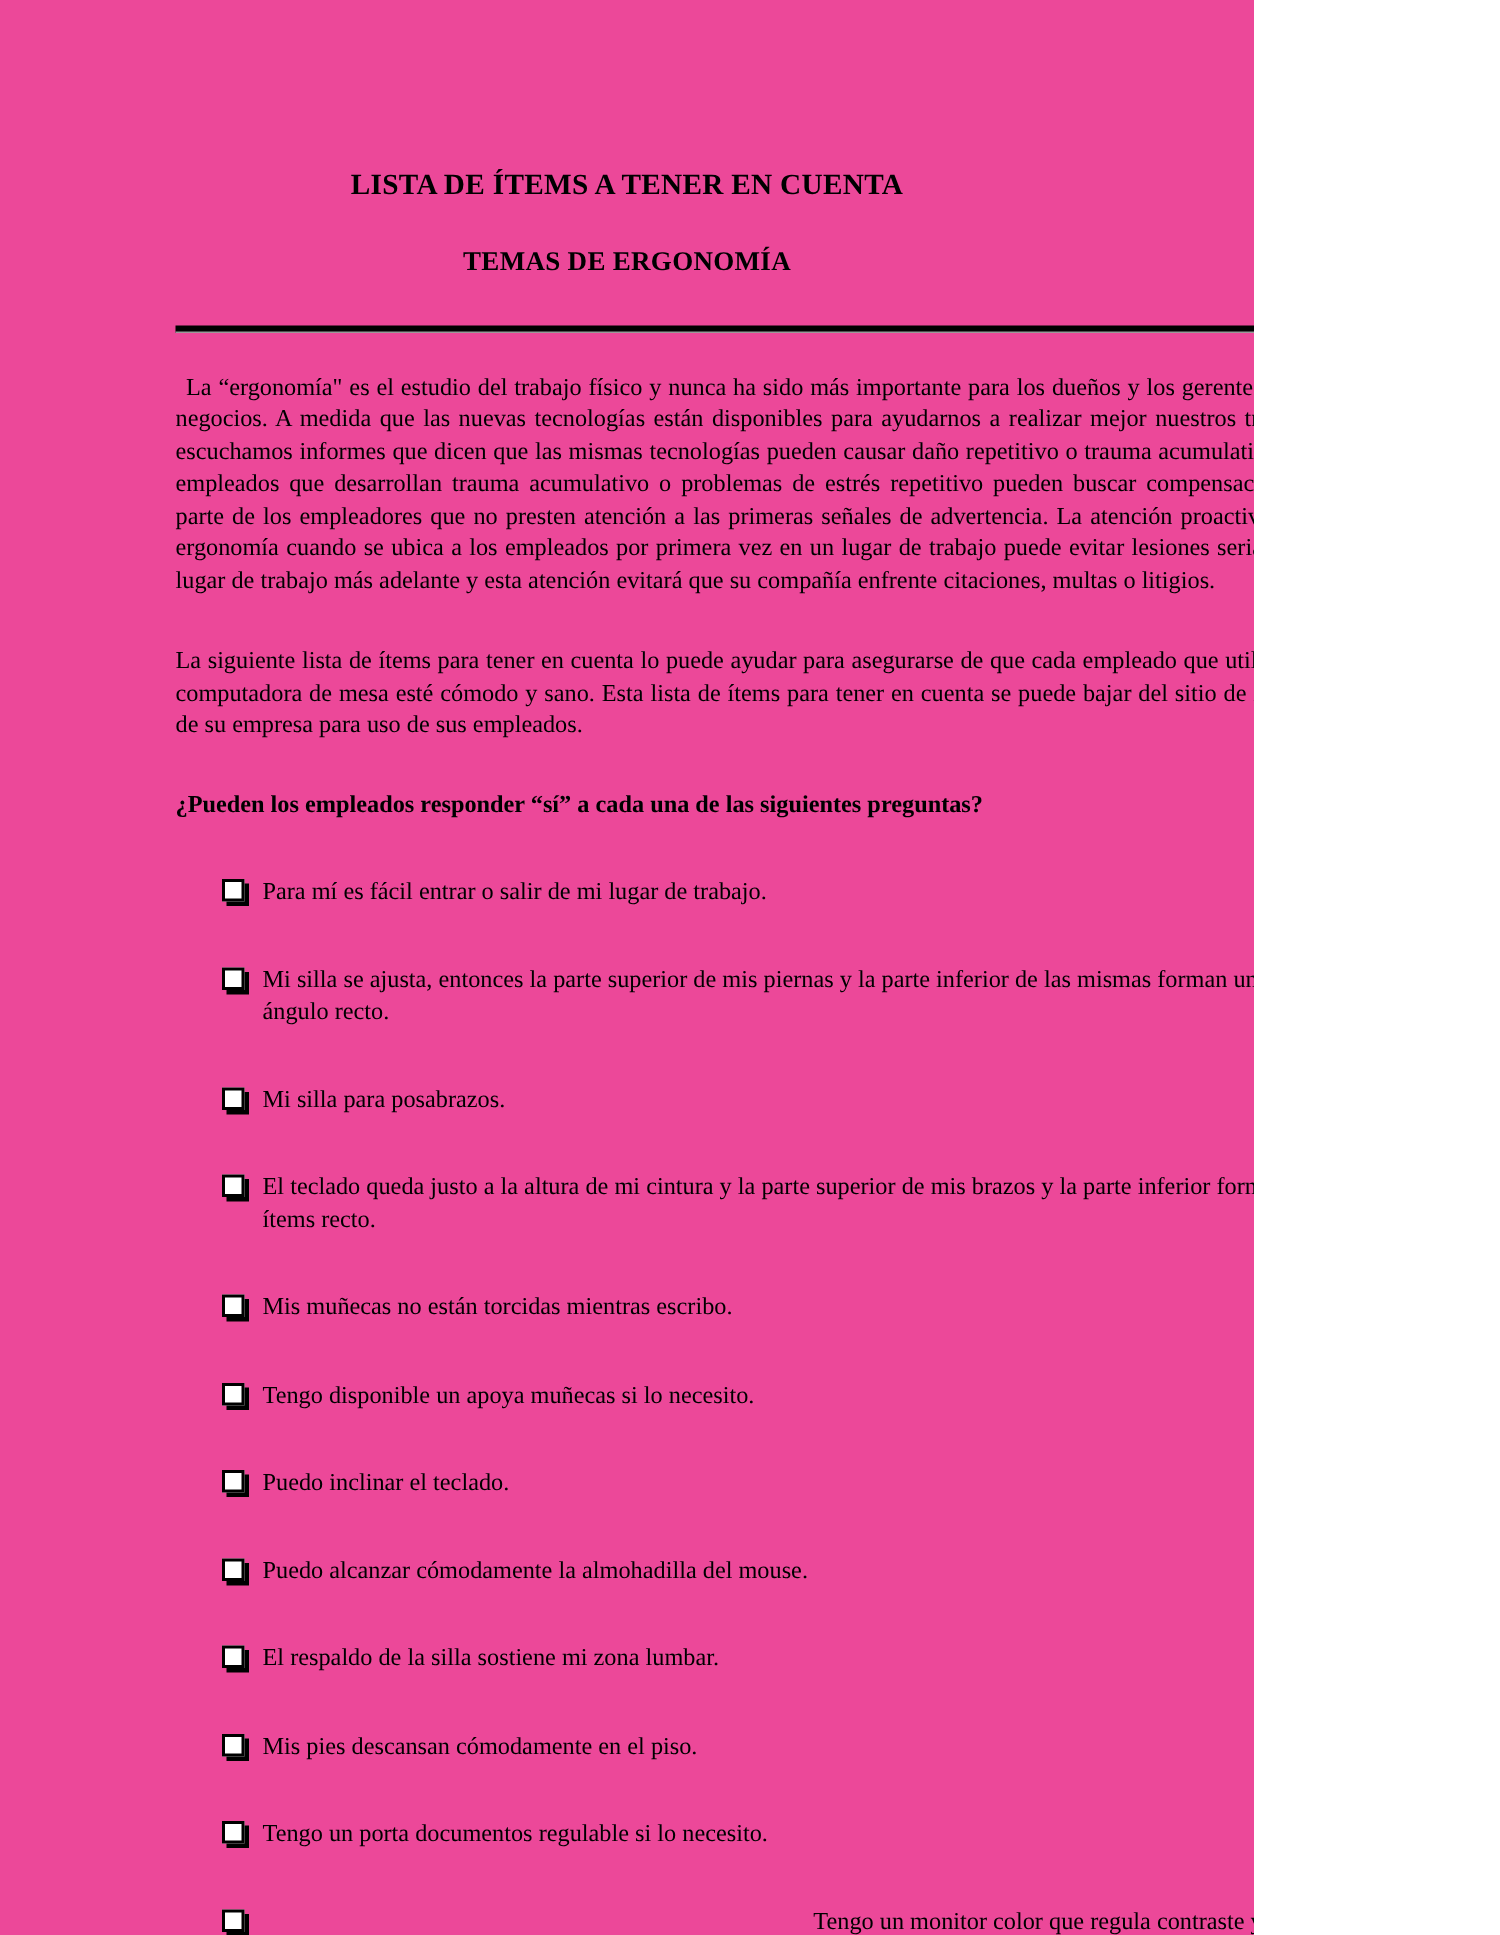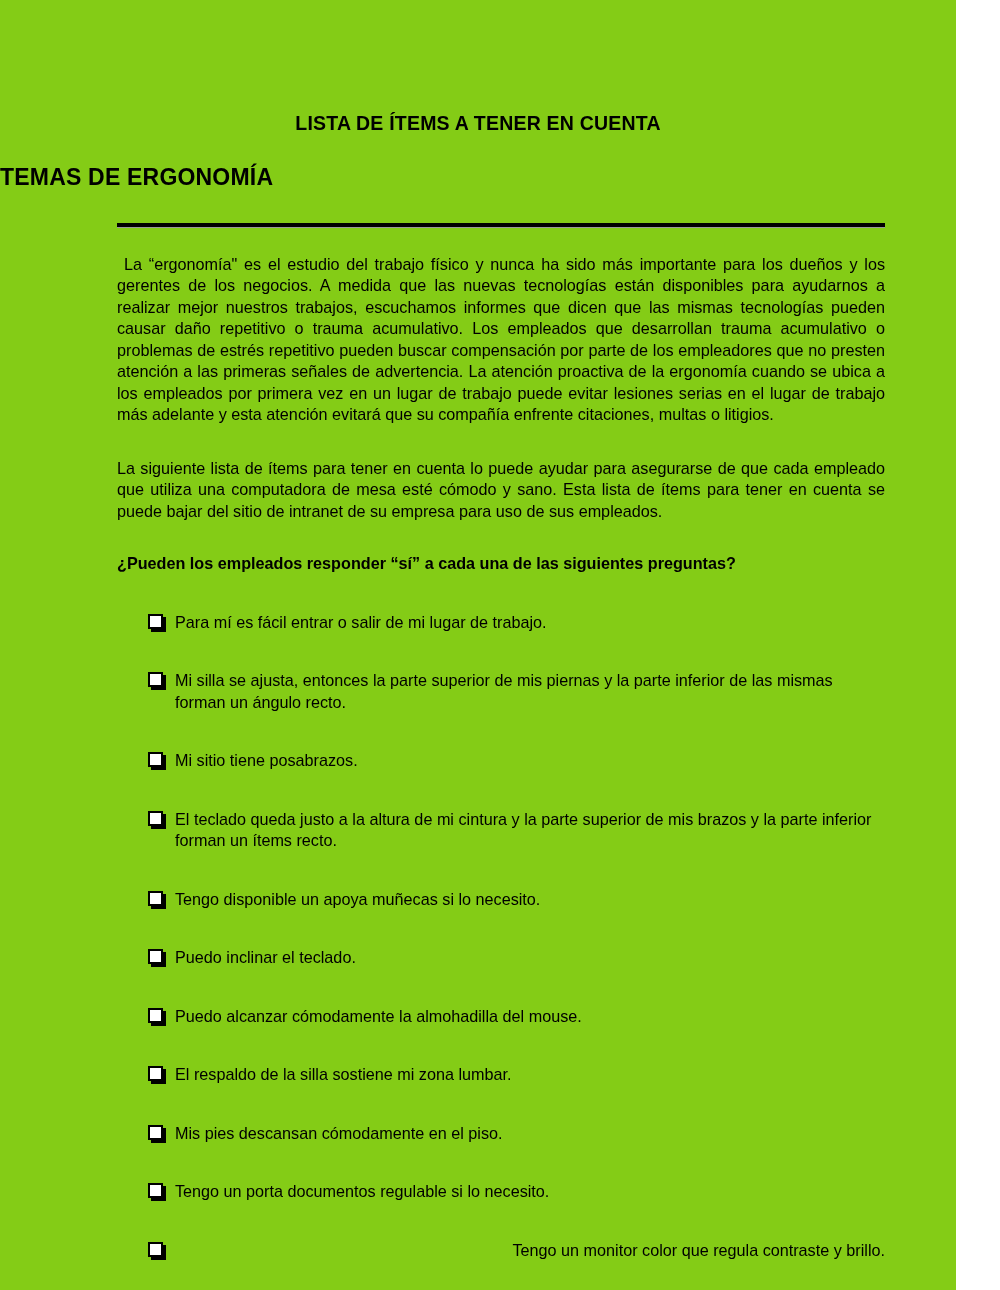--- a/index.html
+++ b/index.html
@@ -10,41 +10,43 @@
   body {
     width: 1000px;
     height: 1290px;
     font-family: "Liberation Sans", sans-serif;
     color: #000000;
     -webkit-font-smoothing: antialiased;
   }
 
   .page {
     position: relative;
-    width: 956px;
+    width: 836px;
     height: 1290px;
     box-sizing: border-box;
-    background: #84cc16;
+    background: #ec4899;
     overflow: hidden;
+    font-family: Liberation Serif, serif;
   }
 
   
   .title-block {
     padding-top: 112px;
   }
   .doc-title {
     text-align: center;
     font-size: 19.5px;
     font-weight: bold;
     letter-spacing: 0.2px;
     line-height: 1.2;
     margin: 0;
   }
   .doc-subtitle {
-    font-size: 23px;
+    text-align: center;
+    font-size: 18px;
     font-weight: bold;
     letter-spacing: 0.2px;
     line-height: 1.2;
     margin: 29px 0 0 0;
   }
 
   
   .rule {
     margin: 31px 0 0 117px;
     width: 768px;
@@ -165,31 +167,38 @@
             <span class="sq-outer"></span>
         </span>
         <span class="label">Mi silla se ajusta, entonces la parte superior de mis piernas y la parte inferior de las mismas forman un ángulo recto.</span>
       </li>
 
       <li class="check-item">
         <span class="box">
           <span class="sq-shadow"></span>
             <span class="sq-outer"></span>
         </span>
-        <span class="label">Mi sitio tiene posabrazos.</span>
+        <span class="label">Mi silla para posabrazos.</span>
       </li>
 
       <li class="check-item">
         <span class="box">
           <span class="sq-shadow"></span>
             <span class="sq-outer"></span>
         </span>
         <span class="label">El teclado queda justo a la altura de mi cintura y la parte superior de mis brazos y la parte inferior forman un ítems recto.</span>
       </li>
 
+      <li class="check-item">
+        <span class="box">
+          <span class="sq-shadow"></span>
+            <span class="sq-outer"></span>
+        </span>
+        <span class="label">Mis muñecas no están torcidas mientras escribo.</span>
+      </li>
 
       <li class="check-item">
         <span class="box">
           <span class="sq-shadow"></span>
             <span class="sq-outer"></span>
         </span>
         <span class="label">Tengo disponible un apoya muñecas si lo necesito.</span>
       </li>
 
       <li class="check-item">

